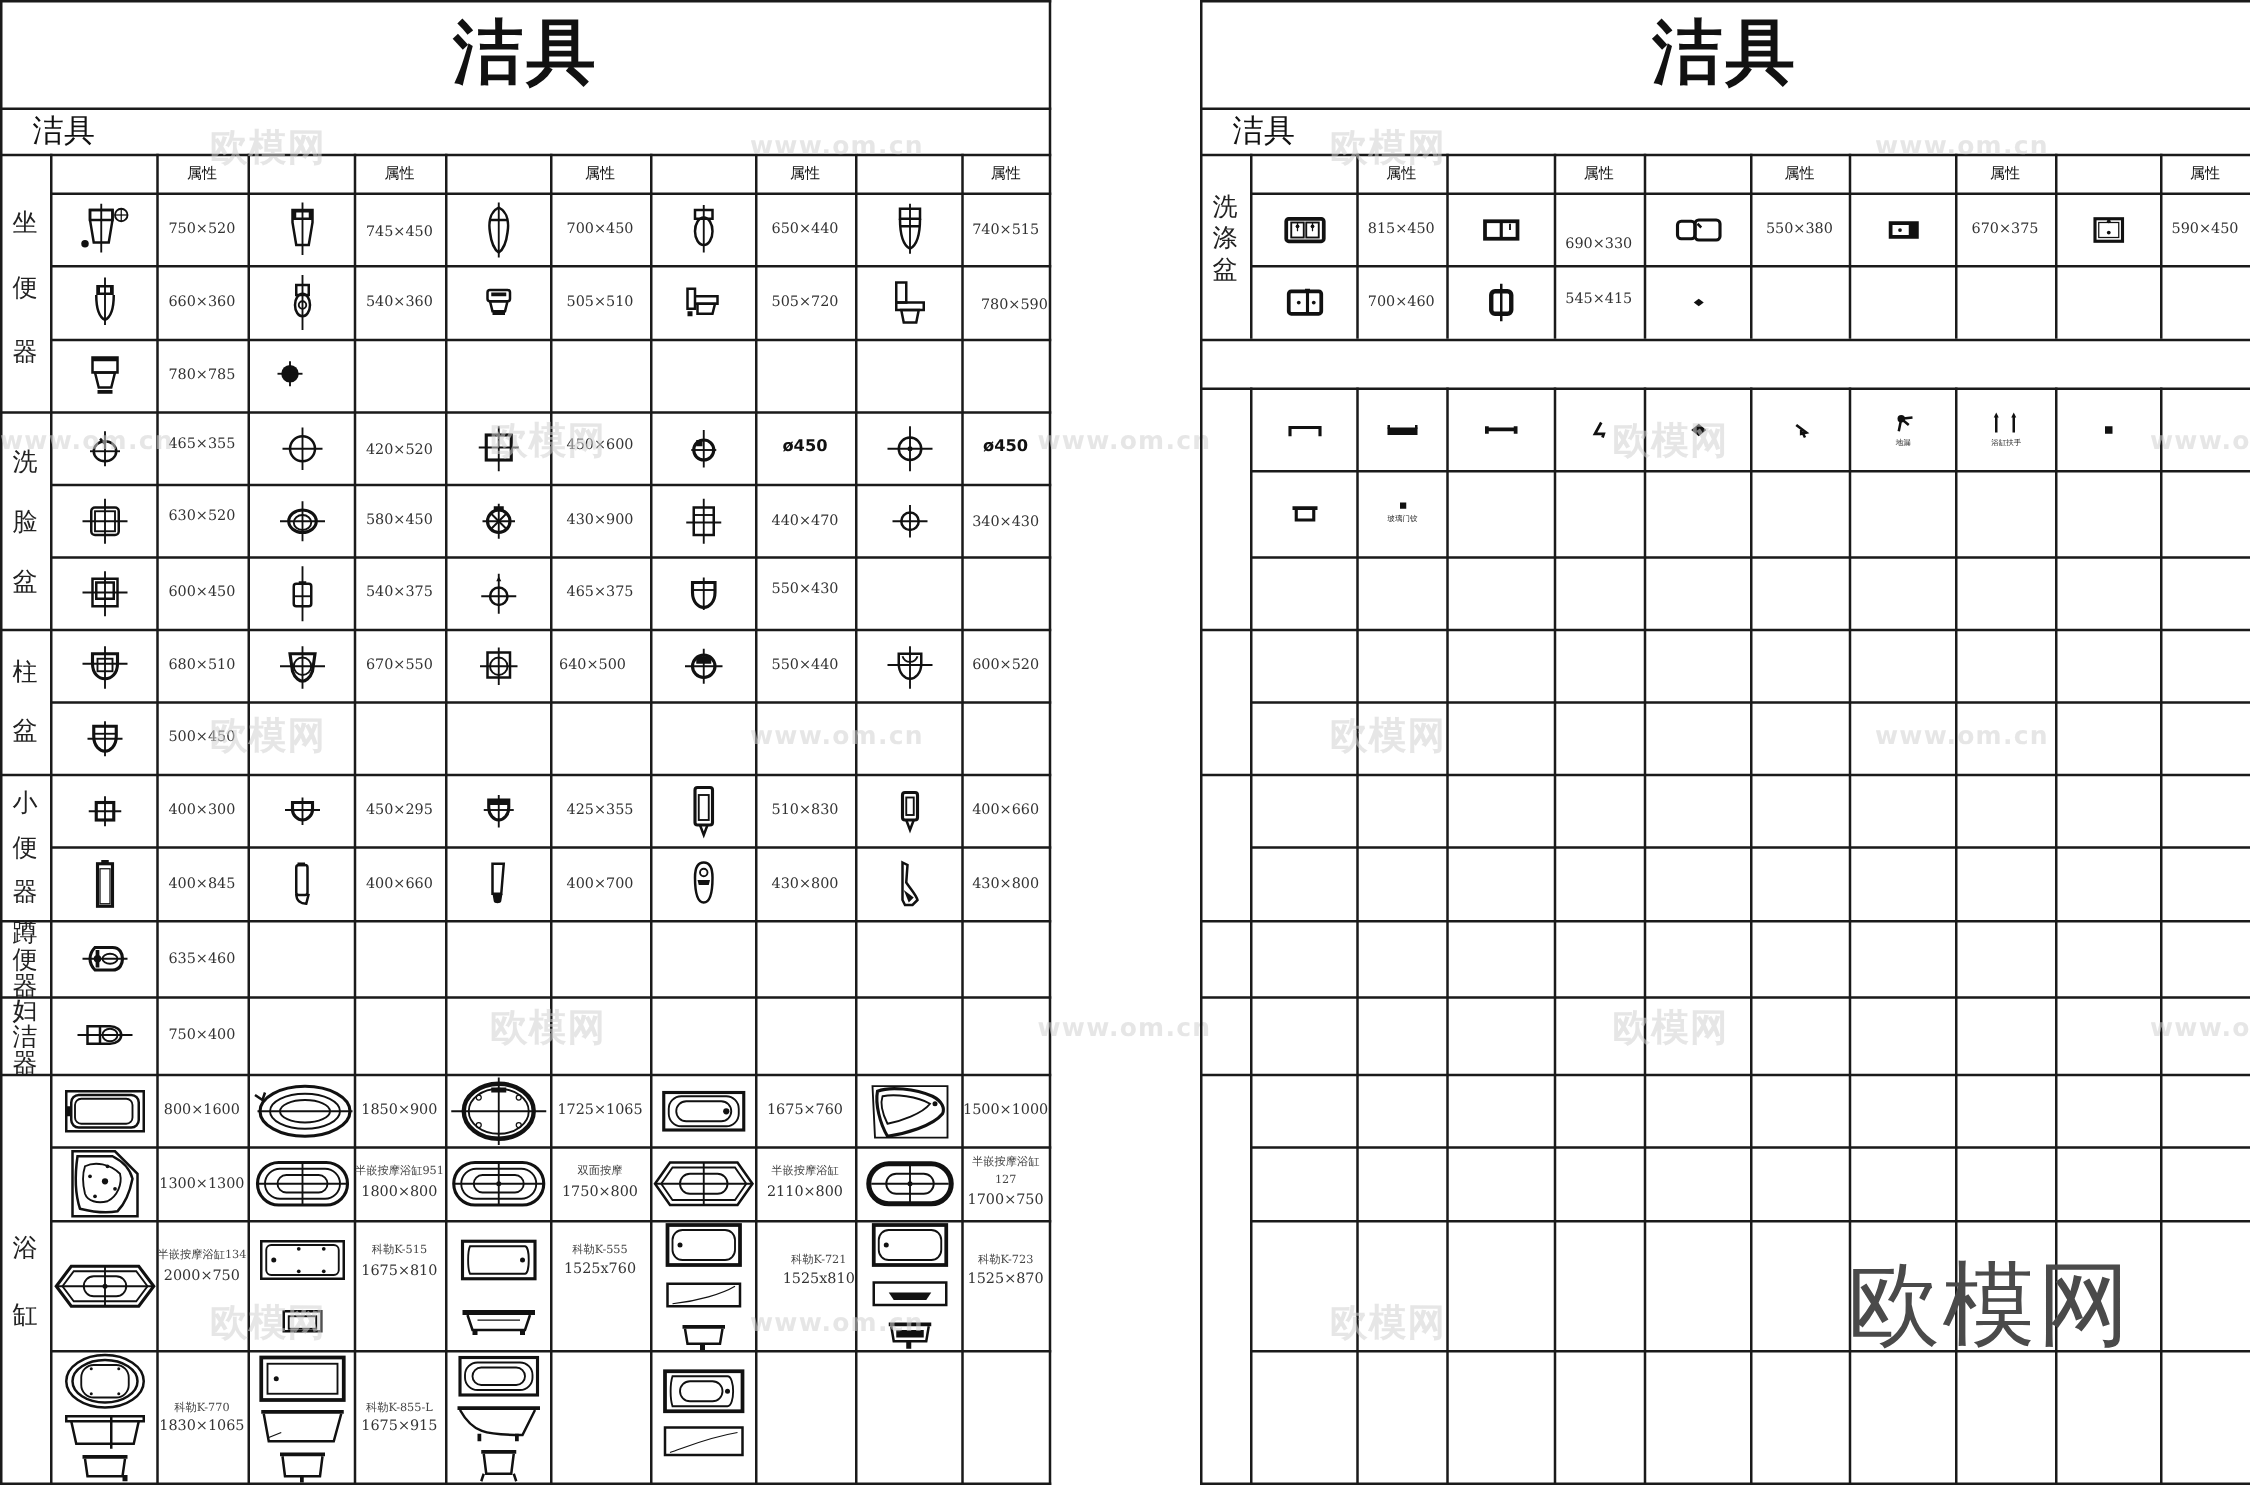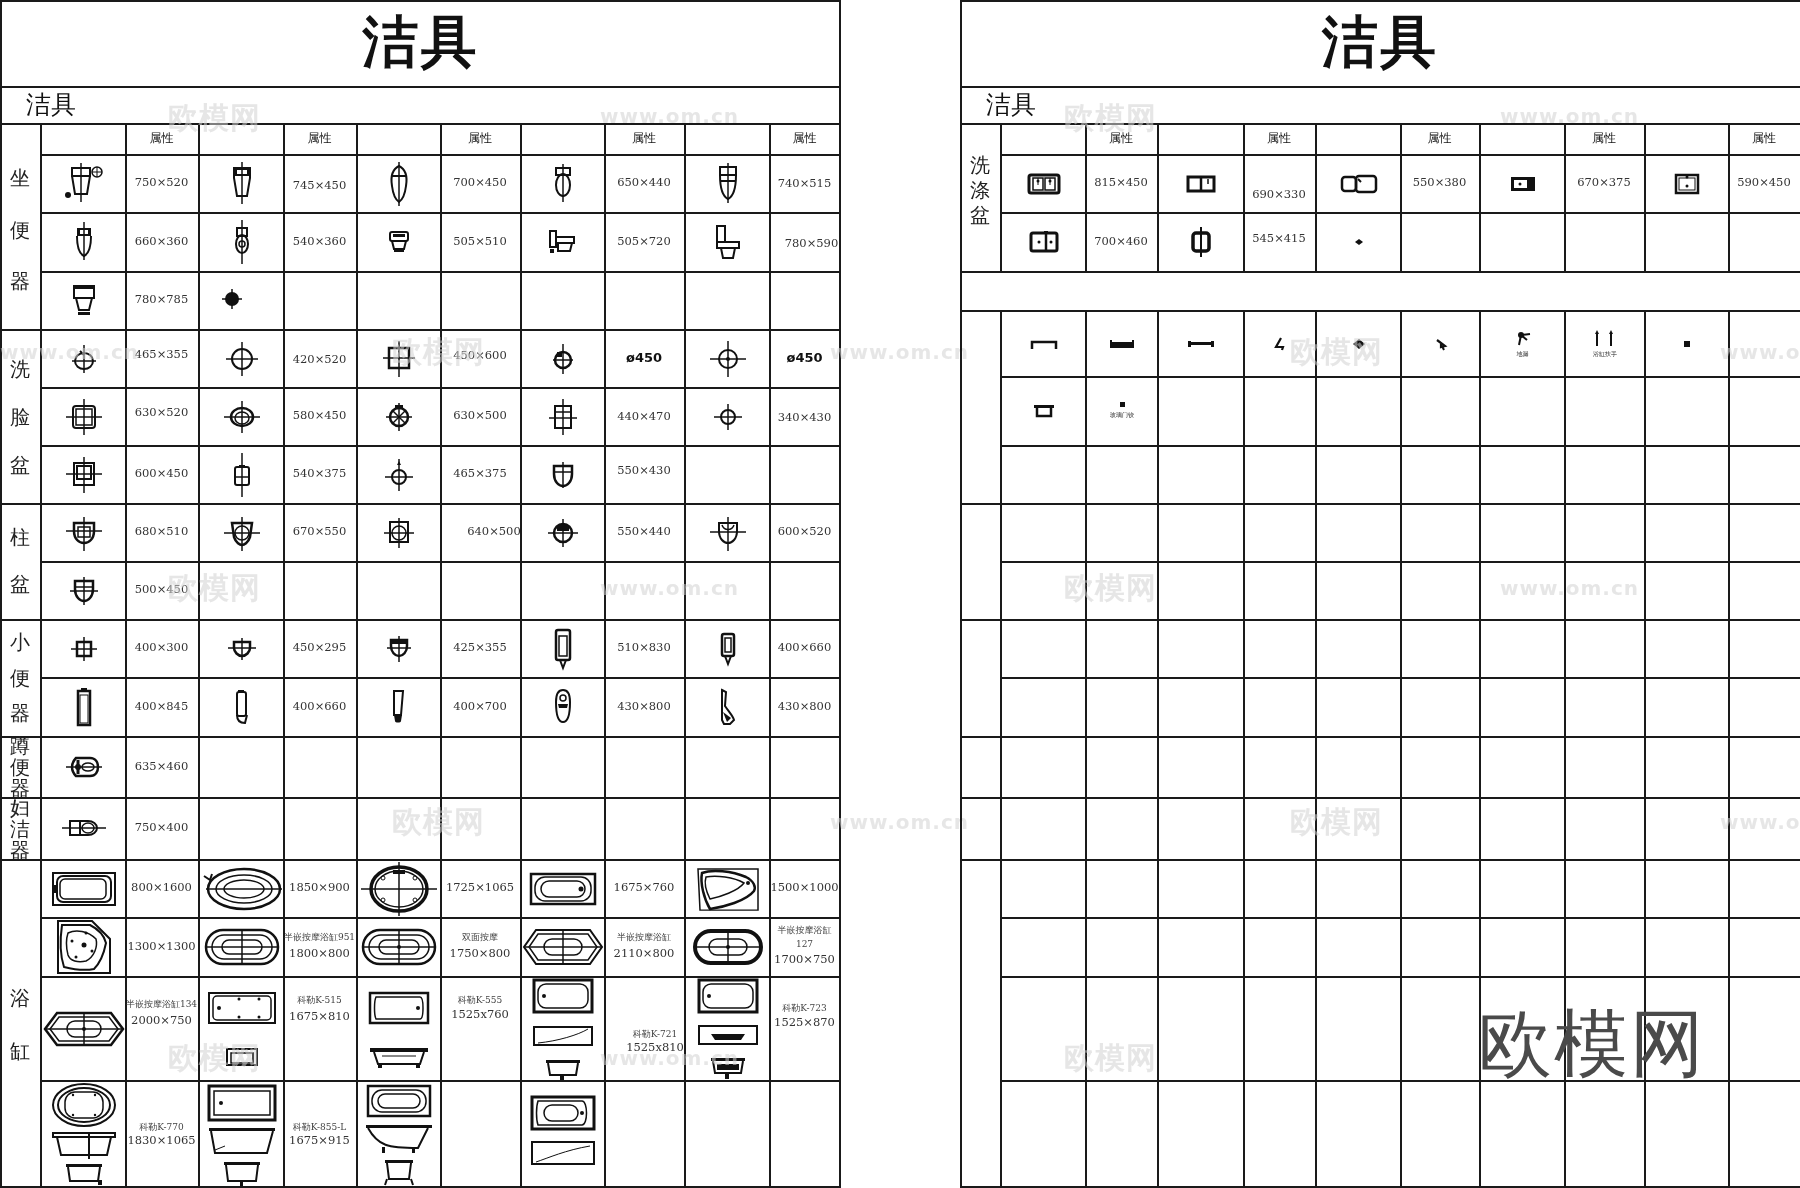--- a/index.html
+++ b/index.html
@@ -283,21 +283,21 @@
   <div class="icon" style="left:358px;top:389px;width:82px;height:56px">
     <svg width="30" height="32" viewBox="0 0 30 32">
         <circle cx="15" cy="16" r="9" fill="none" stroke="#111" stroke-width="2.5"></circle>
         <line x1="9" y1="10" x2="21" y2="22" stroke="#111" stroke-width="1.5"></line>
         <line x1="21" y1="10" x2="9" y2="22" stroke="#111" stroke-width="1.5"></line>
         <line x1="2" y1="16" x2="28" y2="16" stroke="#111" stroke-width="1.5"></line>
         <line x1="15" y1="2" x2="15" y2="30" stroke="#111" stroke-width="1.5"></line>
         <rect x="11" y="4" width="8" height="3" fill="#111"></rect>
       </svg>
   </div>
-  <div class="cell-txt" style="left:440px;top:387px;width:80px;height:58px">630×500</div>
+  <div class="cell-txt" style="left:440px;top:387px;width:80px;height:58px">430×900</div>
   <div class="icon" style="left:522px;top:389px;width:82px;height:56px">
     <svg width="28" height="36" viewBox="0 0 28 36">
         <rect x="6" y="7" width="16" height="22" fill="none" stroke="#111" stroke-width="2"></rect>
         <line x1="0" y1="19" x2="28" y2="19" stroke="#111" stroke-width="1.5"></line>
         <line x1="14" y1="0" x2="14" y2="36" stroke="#111" stroke-width="1.5"></line>
         <line x1="6" y1="13" x2="22" y2="13" stroke="#111" stroke-width="1.5"></line>
       </svg>
   </div>
   <div class="cell-txt" style="left:604px;top:387px;width:80px;height:58px;padding-top:2px">440×470</div>
   <div class="icon" style="left:686px;top:389px;width:83px;height:56px">
@@ -364,21 +364,21 @@
   </div>
   <div class="cell-txt" style="left:283px;top:503px;width:73px;height:58px">670×550</div>
   <div class="icon" style="left:358px;top:505px;width:82px;height:56px">
     <svg width="30" height="34" viewBox="0 0 30 34">
         <rect x="6" y="6" width="18" height="20" fill="none" stroke="#111" stroke-width="2"></rect>
         <circle cx="15" cy="17" r="7" fill="none" stroke="#111" stroke-width="1.5"></circle>
         <line x1="0" y1="17" x2="30" y2="17" stroke="#111" stroke-width="1.5"></line>
         <line x1="15" y1="2" x2="15" y2="32" stroke="#111" stroke-width="1.5"></line>
       </svg>
   </div>
-  <div class="cell-txt" style="left:460px;top:503px;width:68px;height:58px">640×500</div>
+  <div class="cell-txt" style="left:440px;top:503px;width:68px;height:58px">640×500</div>
   <div class="icon" style="left:522px;top:505px;width:82px;height:56px">
     <svg width="30" height="32" viewBox="0 0 30 32">
         <circle cx="15" cy="16" r="9" fill="none" stroke="#111" stroke-width="2.5"></circle>
         <rect x="9" y="8" width="12" height="6" fill="#111"></rect>
         <line x1="0" y1="16" x2="30" y2="16" stroke="#111" stroke-width="1.5"></line>
         <line x1="15" y1="2" x2="15" y2="30" stroke="#111" stroke-width="1.5"></line>
       </svg>
   </div>
   <div class="cell-txt" style="left:604px;top:503px;width:80px;height:58px">550×440</div>
   <div class="icon" style="left:686px;top:505px;width:83px;height:56px">
@@ -682,21 +682,21 @@
     <svg width="62" height="22" viewBox="0 0 62 22">
         <rect x="2" y="2" width="58" height="18" fill="none" stroke="#111" stroke-width="2"></rect>
         <path d="M6 18 c20 -2 40 -8 50 -14" fill="none" stroke="#111" stroke-width="1"></path>
       </svg>
     <svg width="38" height="22" viewBox="0 0 38 22">
         <rect x="2" y="2" width="34" height="3" fill="#111"></rect>
         <path d="M4 5 l2 12 h26 l2 -12" fill="none" stroke="#111" stroke-width="2"></path>
         <rect x="16" y="17" width="4" height="5" fill="#111"></rect>
       </svg>
   </div>
-  <div class="cell-txt" style="left:604px;top:976px;width:102px;height:104px;justify-content:center;padding-top:26px">
+  <div class="cell-txt" style="left:604px;top:976px;width:102px;height:104px;justify-content:flex-start;padding-top:26px">
     <span class="sub">科勒K-721</span>
     <span style="line-height:1.1">1525x810</span>
   </div>
   <div class="icon" style="left:686px;top:978px;width:83px;height:102px;flex-direction:column;justify-content:space-between">
     <svg width="62" height="36" viewBox="0 0 62 36">
         <rect x="2" y="2" width="58" height="32" fill="none" stroke="#111" stroke-width="3"></rect>
         <rect x="6" y="6" width="50" height="24" rx="8" fill="none" stroke="#111" stroke-width="1.5"></rect>
         <circle cx="12" cy="18" r="2" fill="#111"></circle>
       </svg>
     <svg width="62" height="22" viewBox="0 0 62 22">

